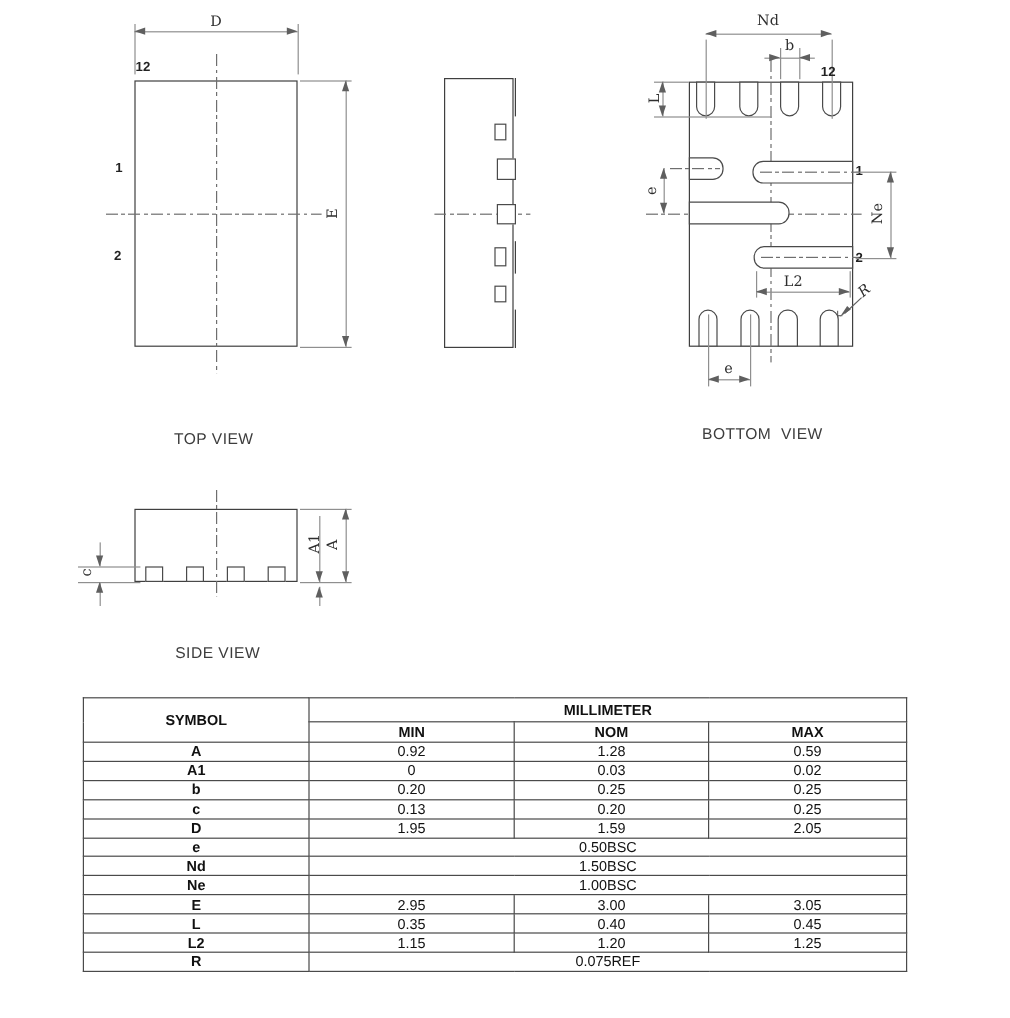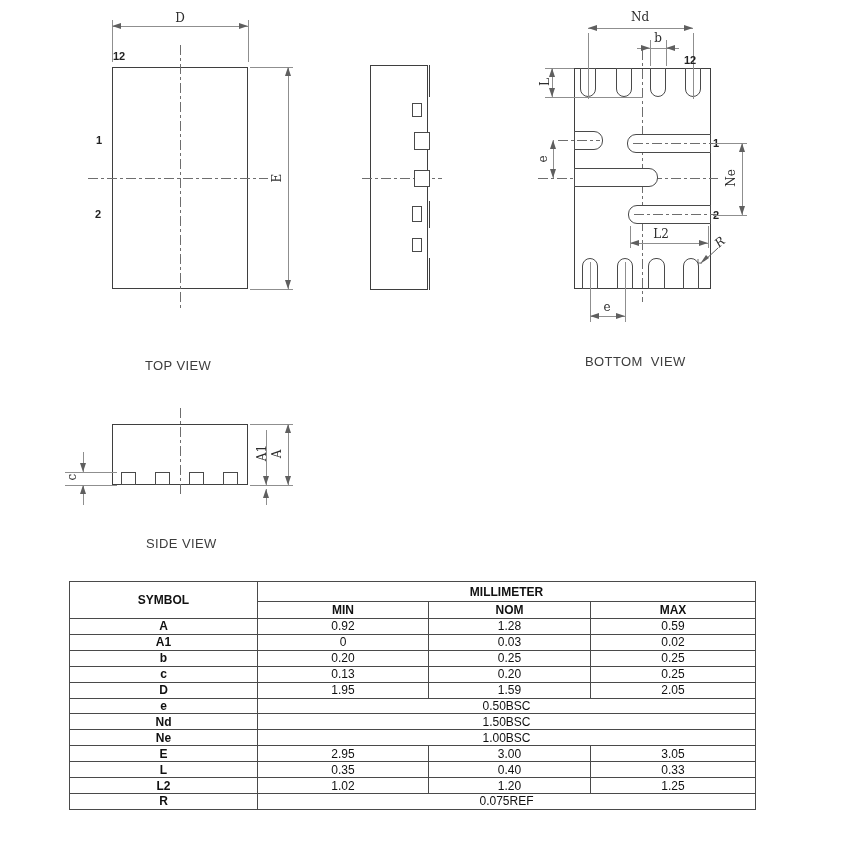--- a/index.html
+++ b/index.html
@@ -248,25 +248,25 @@
     <tr>
       <td class="sym">E</td>
       <td>2.95</td>
       <td>3.00</td>
       <td>3.05</td>
     </tr>
     <tr>
       <td class="sym">L</td>
       <td>0.35</td>
       <td>0.40</td>
-      <td>0.33</td>
+      <td>0.45</td>
     </tr>
     <tr>
       <td class="sym">L2</td>
-      <td>1.02</td>
+      <td>1.15</td>
       <td>1.20</td>
       <td>1.25</td>
     </tr>
     <tr>
       <td class="sym">R</td>
       <td colspan="3">0.075REF</td>
     </tr>
   </tbody>
     </table>
 

